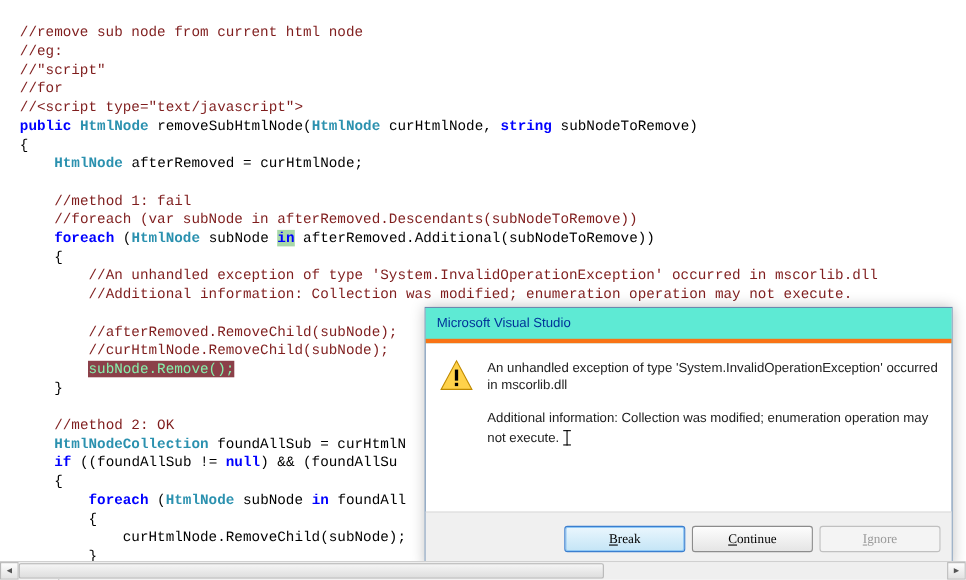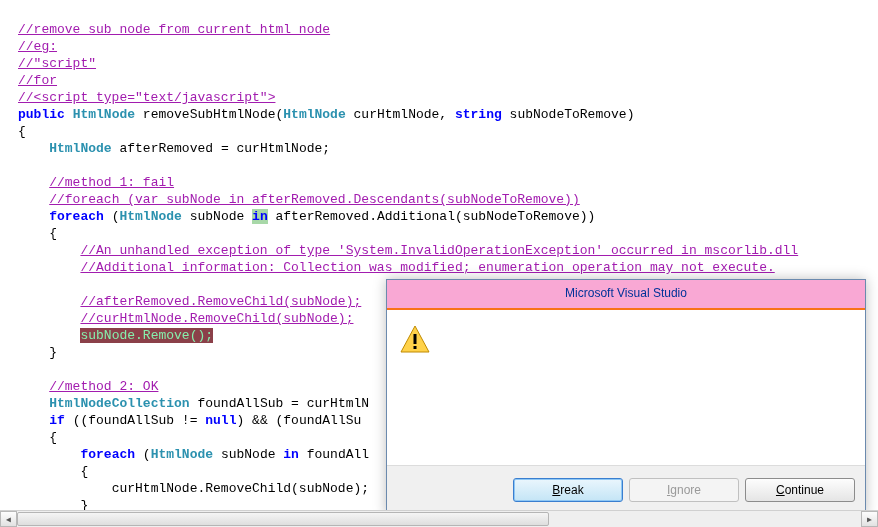--- a/index.html
+++ b/index.html
@@ -10,21 +10,21 @@
     width: 878px;
     height: 527px;
     overflow: hidden;
     position: relative;
   }
   .code-area {
     padding: 4px 18px;
     line-height: 17px;
     white-space: pre;
   }
-  .comment { color: #a21caf; text-decoration: underline; }
+  .comment { color: #7f1d1d; }
   .keyword { color: #0000ff; font-weight: bold; }
   .type { color: #2b91af; font-weight: bold; }
   .ident { color: #000; }
   .highlight-in {
     background: #a8d8a8;
   }
   .highlight-remove {
     background: #8b4049;
     color: #86efac;
   }
@@ -39,23 +39,22 @@
     background: #fff;
     box-shadow: 0 0 12px rgba(0,0,0,.25);
     font-family: "Segoe UI", Tahoma, sans-serif;
     font-size: 12px;
     display: flex;
     flex-direction: column;
   }
   .dialog-title {
     padding: 6px 10px 8px;
     color: #003399;
-    border-bottom: 2px solid #f97316;
-    background: #f9a8d4;
-    text-align: center;
+    border-bottom: 4px solid #f97316;
+    background: #5eead4;
   }
   .dialog-body {
     flex: 1;
     display: flex;
     padding: 14px 12px 4px;
   }
   .dialog-icon {
     width: 32px;
     height: 32px;
     margin-right: 12px;
@@ -96,21 +95,21 @@
     padding: 12px 10px 12px;
     background: #f0f0f0;
     border-top: 1px solid #dcdcdc;
   }
   .btn {
     min-width: 110px;
     height: 24px;
     border: 1px solid #8c8c8c;
     background: linear-gradient(#fdfdfd, #e5e5e5);
     border-radius: 3px;
-    font-family: Liberation Sans, sans-serif;
+    font-family: Liberation Serif, serif;
     font-size: 12px;
     color: #000;
     cursor: pointer;
   }
   .btn.focused {
     border: 1px solid #3a7ecf;
     box-shadow: 0 0 0 1px #8ec7f5 inset;
     background: linear-gradient(#eaf6fd, #c4e5f6);
   }
   .btn:disabled {
@@ -191,25 +190,29 @@
 <div class="dialog">
   <div class="dialog-title">Microsoft Visual Studio</div>
   <div class="dialog-body">
     <div class="dialog-icon">
       <svg viewBox="0 0 32 32" width="32" height="32">
         <polygon points="16,2 30,28 2,28" fill="#ffd24a" stroke="#c08a00" stroke-width="1"></polygon>
         <rect x="14.5" y="10" width="3" height="10" fill="#000"></rect>
         <rect x="14.5" y="22" width="3" height="3" fill="#000"></rect>
       </svg>
     </div>
+    <div class="dialog-text">
+      <p>An unhandled exception of type 'System.InvalidOperationException' occurred in mscorlib.dll</p>
+      <p><span>Additional information: Collection was modified; enumeration operation may not execute.</span> <span class="cursor"></span></p>
+    </div>
   </div>
   <div class="dialog-buttons">
     <button class="btn focused"><span class="ul">B</span><span>reak</span></button>
+    <button class="btn"><span class="ul">C</span><span>ontinue</span></button>
     <button class="btn" disabled=""><span class="ul">I</span><span>gnore</span></button>
-    <button class="btn"><span class="ul">C</span><span>ontinue</span></button>
   </div>
 </div>
 
 <div class="scrollbar-h">
   <div class="sb-btn">◀</div>
   <div class="sb-track">
     <div class="sb-thumb"></div>
   </div>
   <div class="sb-btn">▶</div>
 </div>

